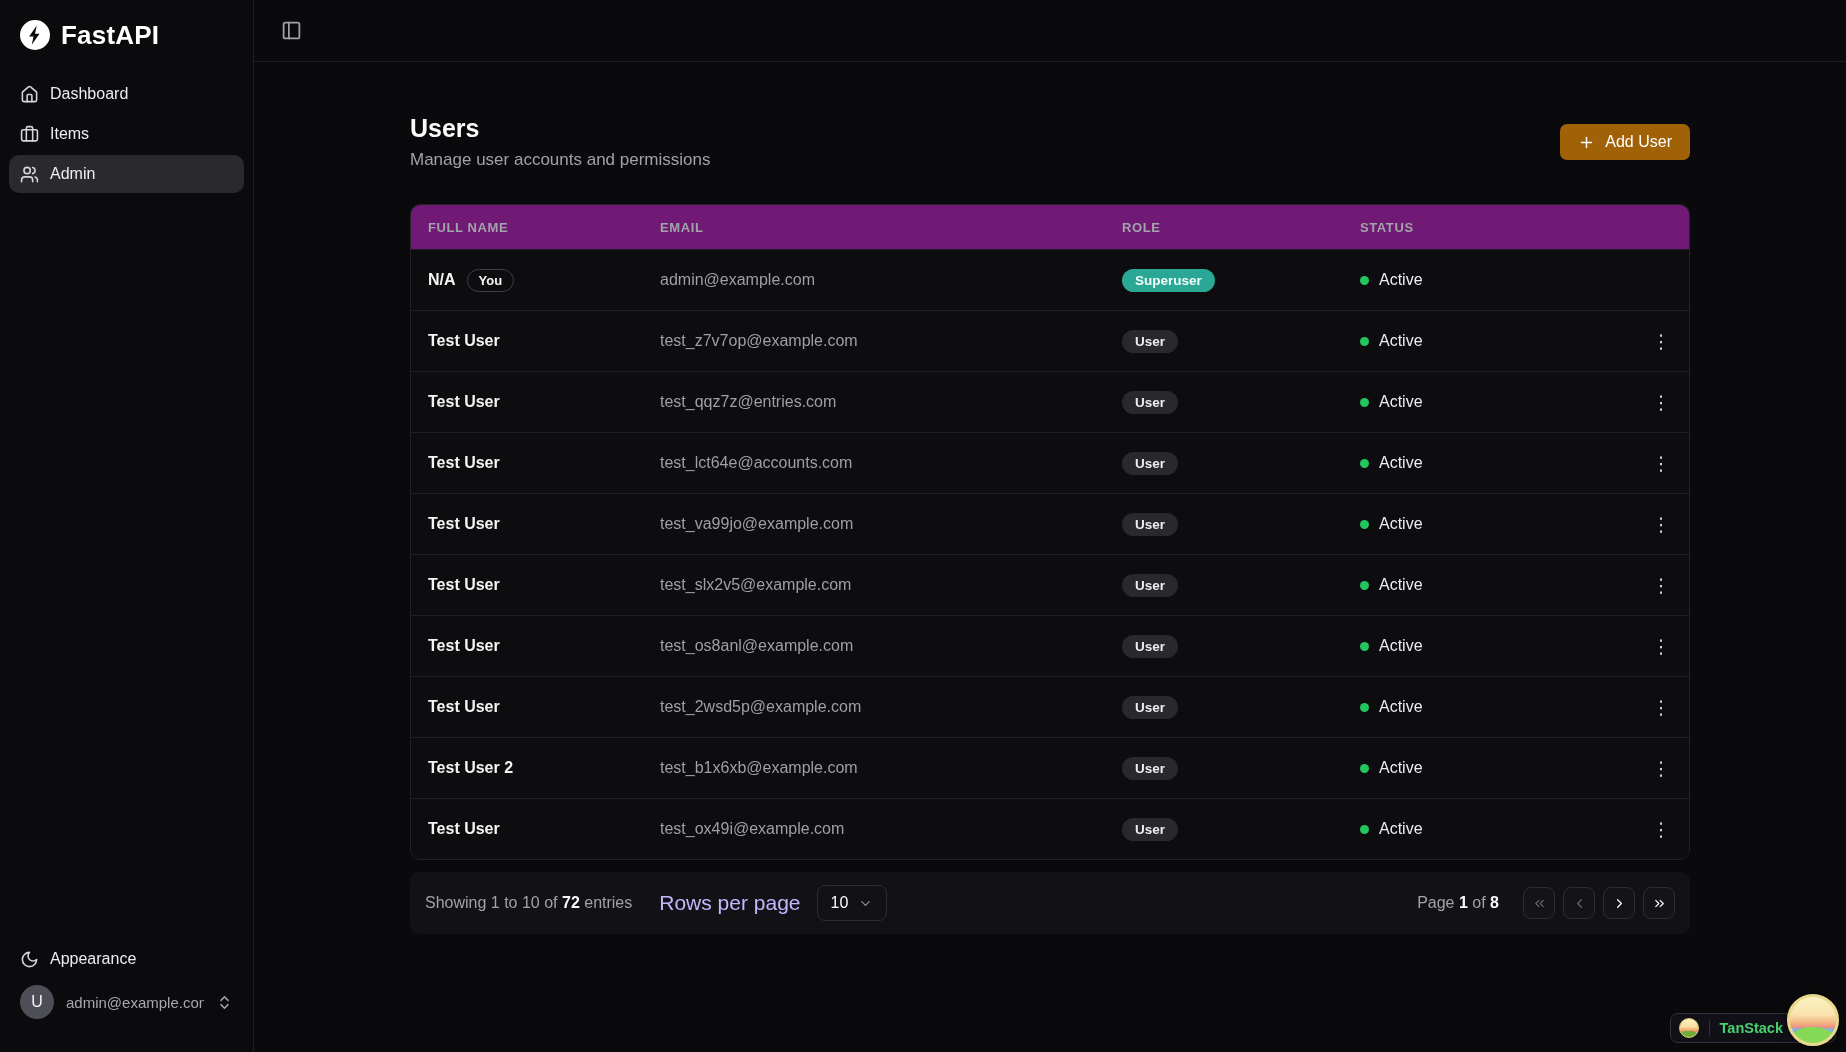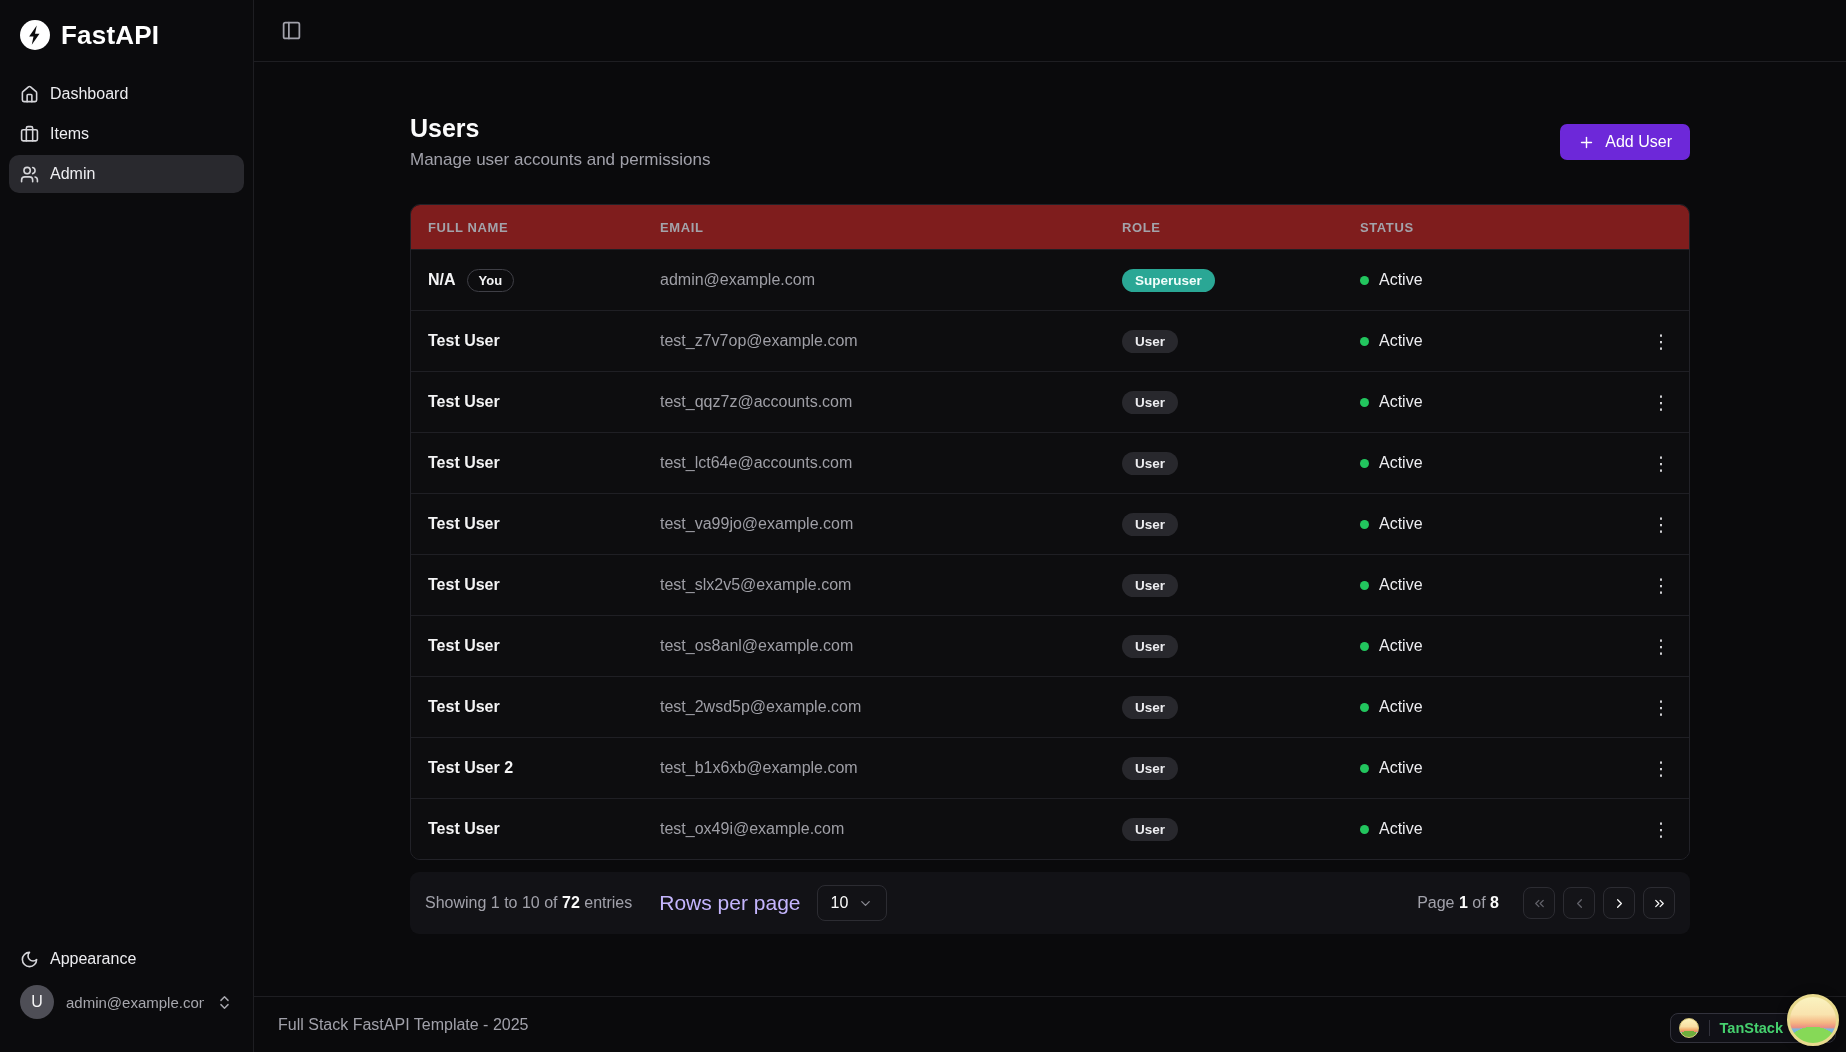--- a/index.html
+++ b/index.html
@@ -54,35 +54,35 @@
   .topbar-toggle .icon { width:21px; height:21px; }
 
   .content { flex:1; overflow:hidden; }
   .container { width:1280px; margin:52px auto 0 auto; }
 
   .page-head { display:flex; align-items:center; justify-content:space-between; }
   .page-title { font-size:25px; font-weight:700; color:#fbfbfc; }
   .page-subtitle { font-size:17px; color:#a1a1aa; margin-top:7px; }
   .btn-primary {
     display:flex; align-items:center; gap:10px;
-    background:#6d28d9; color:#ffffff; border:none; border-radius:7px;
+    background:#a16207; color:#ffffff; border:none; border-radius:7px;
     height:36px; padding:0 18px; font-size:16px; font-family:inherit; cursor:pointer;
   }
   .btn-primary .icon { width:17px; height:17px; }
 
   
   .table-card {
     margin-top:34px; border:1px solid #222228; border-radius:10px;
     background:#0d0d0f; overflow:hidden;
   }
   .trow {
     display:grid; grid-template-columns:232px 462px 238px 1fr 56px;
     align-items:center;
   }
-  .thead { background:#7f1d1d; height:44px; }
+  .thead { background:#701a75; height:44px; }
   .th {
     padding:0 17px; font-size:13px; font-weight:700; color:#a3a3aa;
     text-transform:uppercase; letter-spacing:.6px; white-space:nowrap;
   }
   .tbody .trow { height:61px; border-top:1px solid #1f1f24; background:#0d0d0f; }
   .td { padding:0 17px; font-size:16px; white-space:nowrap; overflow:hidden; }
   .cell-name { display:flex; align-items:center; gap:11px; font-weight:600; color:#f4f4f5; }
   .cell-email { color:#9f9fa6; }
   .badge-you {
     font-size:13px; font-weight:600; color:#f4f4f5;
@@ -289,21 +289,21 @@
     <div class="td" style="padding:0; display:flex; justify-content:center;">
       <button class="menu-btn">⋮</button>
     </div>
   </div>
 
   <div class="trow">
     <div class="td cell-name">
       <span>Test User</span>
 
     </div>
-    <div class="td cell-email">test_qqz7z@accounts.com</div>
+    <div class="td cell-email">test_qqz7z@entries.com</div>
     <div class="td">
       <span class="badge-role badge-user">User</span>
     </div>
     <div class="td cell-status">
       <span class="status-dot"></span>
       <span>Active</span>
     </div>
     <div class="td" style="padding:0; display:flex; justify-content:center;">
       <button class="menu-btn">⋮</button>
     </div>
@@ -478,23 +478,20 @@
                 <path d="m6 17 5-5-5-5"></path>
                   <path d="m13 17 5-5-5-5"></path>
               </svg>
             </button>
           </div>
         </div>
       </div>
     </div>
   </div>
 
-  <footer class="footer">
-    <span class="footer-text">Full Stack FastAPI Template - 2025</span>
-  </footer>
 </div>
 
 <div class="devtools">
   <div class="ts-badge">
     <div class="ts-logo-sm"></div>
     <div class="ts-divider"></div>
     <span class="ts-label">TanStack</span>
   </div>
   <div class="ts-logo-lg"></div>
 </div>

